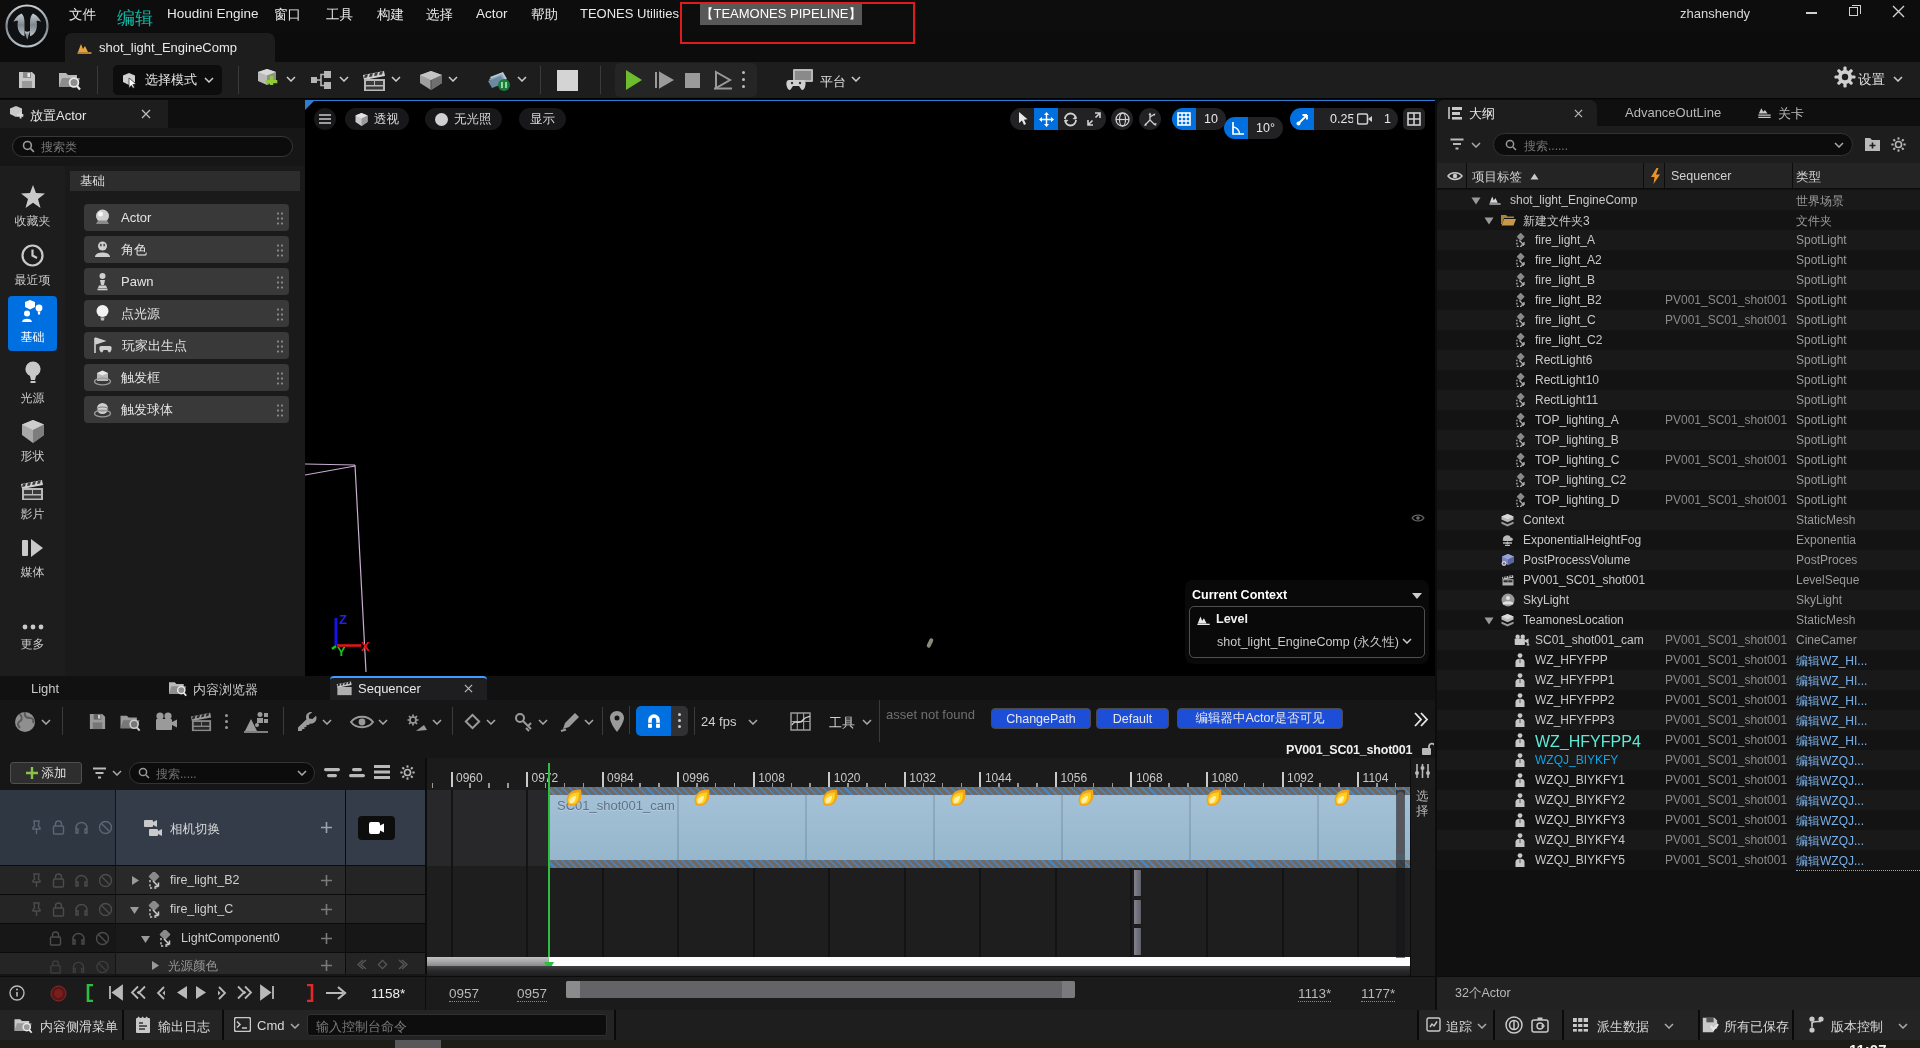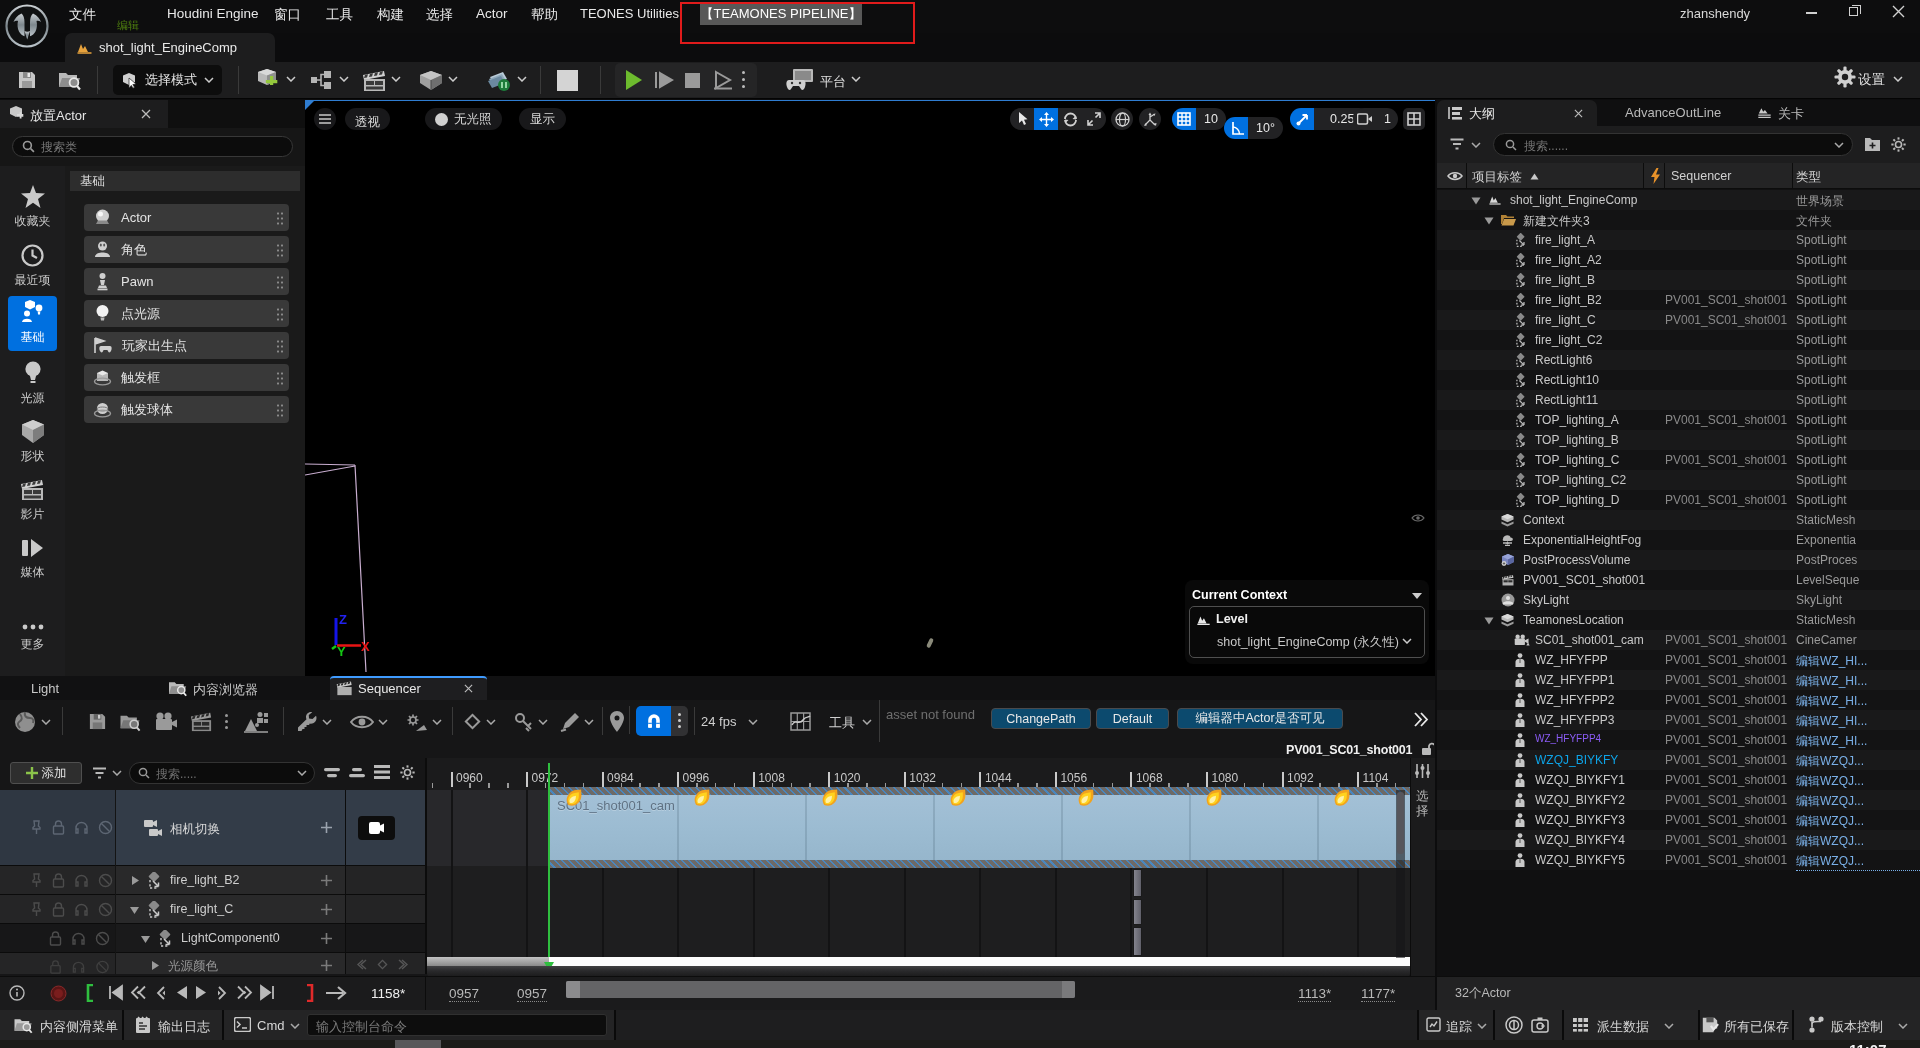--- a/index.html
+++ b/index.html
@@ -9,21 +9,21 @@
   #root { position:relative; width:1920px; height:1048px; background:#0c0c0d; }
   .row { display:flex; align-items:center; }
   svg { display:block; }
   .cat { left:0; width:65px; display:flex; flex-direction:column; align-items:center; gap:5px; color:#c9c9c9; font-size:12px; }
   .pitem { left:84px; width:205px; height:27px; background:#393939; border-radius:4px; display:flex; align-items:center; gap:9px; padding-left:9px; color:#e3e3e3; font-size:13px; }
   .pitem:after { content:""; position:absolute; right:5px; top:7px; width:8px; height:14px;
      background-image:radial-gradient(circle, #8a8a8a 1px, transparent 1.2px); background-size:4px 5px; }
   .vpill { background:rgba(26,26,28,0.92); border-radius:11px; font-size:12.5px; }
   .vtb { width:24px; height:22px; background:#222224; display:flex; align-items:center; justify-content:center; }
   .vcirc { width:22px; height:22px; background:#222224; border-radius:50%; display:flex; align-items:center; justify-content:center; }
-  .seqbtn { top:709px; height:21px; background:#0c4a6e; border:1px solid #4a4a4c; border-radius:4px; color:#e8e8e8; font-size:12.5px; display:flex; align-items:center; justify-content:center; }
+  .seqbtn { top:709px; height:21px; background:#1d4ed8; border:1px solid #4a4a4c; border-radius:4px; color:#e8e8e8; font-size:12.5px; display:flex; align-items:center; justify-content:center; }
   .gutter { display:flex; gap:9px; align-items:center; }
   .hatch { background:repeating-linear-gradient(45deg, #6e6a67 0 3.5px, #4a86bd 3.5px 5px); }
   .mtick { position:absolute; width:2px; height:15px; top:772px; background:#c9c9c9; }
   .stick { position:absolute; width:1.5px; height:5px; top:783px; background:#9a9a9a; }
   .rlab { position:absolute; top:771px; color:#c9c9c9; font-size:12px; }
   .gline { position:absolute; width:2px; top:790px; height:168px; background:#131314; }
 </style>
 </head>
 <body>
 <div id="root">
@@ -37,21 +37,21 @@
           <stop offset="0.5" stop-color="#7d878d"></stop>
           <stop offset="1" stop-color="#b9c2c8"></stop>
         </linearGradient>
       </defs>
     <circle cx="23" cy="23" r="20.5" fill="#101112" stroke="url(#ueg)" stroke-width="2.2"></circle>
     <path d="M17.5 10.5 C13 12.5 10.5 16 9.5 19 C11 18 12.5 17.6 14 18 C13.2 21 13.4 25.5 15 28.5 C16.2 30.8 18.2 32.6 20.5 33.2 L20.5 19.5 C20.5 15 19.5 12 17.5 10.5 Z" fill="url(#ueg)"></path>
     <path d="M29 10.5 C33.5 12.5 36 16 37 19 C35.5 18 34 17.6 32.5 18 C33.3 21 33.1 25.5 31.5 28.5 C30.3 30.8 28.3 32.6 26 33.2 L26 19.5 C26 15 27 12 29 10.5 Z" fill="url(#ueg)"></path>
     <path d="M20.5 28 L23.2 36.5 L26 28 C24.3 29 22.2 29 20.5 28 Z" fill="url(#ueg)"></path>
   </svg>
   <div class="abs" style="left:69px;top:6px;color:#e8e8e8;font-size:13.5px;">文件</div>
-  <div class="abs" style="left:117px;top:6px;color:#4d7c0f;font-size:11px;margin-top:12px;">编辑</div>
+  <div class="abs" style="left:117px;top:6px;color:#14b8a6;font-size:18px;">编辑</div>
   <div class="abs" style="left:167px;top:6px;color:#e8e8e8;font-size:13.5px;">Houdini Engine</div>
   <div class="abs" style="left:274px;top:6px;color:#e8e8e8;font-size:13.5px;">窗口</div>
   <div class="abs" style="left:326px;top:6px;color:#e8e8e8;font-size:13.5px;">工具</div>
   <div class="abs" style="left:377px;top:6px;color:#e8e8e8;font-size:13.5px;">构建</div>
   <div class="abs" style="left:426px;top:6px;color:#e8e8e8;font-size:13.5px;">选择</div>
   <div class="abs" style="left:476px;top:6px;color:#e8e8e8;font-size:13.5px;">Actor</div>
   <div class="abs" style="left:531px;top:6px;color:#e8e8e8;font-size:13.5px;">帮助</div>
   <div class="abs" style="left:580px;top:6px;color:#e8e8e8;font-size:13px;">TEONES Utilities</div>
   <div class="abs" style="left:700px;top:3px;width:162px;height:22px;background:#585858;color:#fff;font-size:13px;display:flex;align-items:center;justify-content:center;">【TEAMONES PIPELINE】</div>
   <div class="abs" style="left:680px;top:2px;width:235px;height:42px;border:2px solid #e01b1b;"></div>
@@ -367,21 +367,21 @@
     <text x="33" y="41" fill="#e81414" font-size="13" font-weight="bold">X</text>
     <path d="M8 36 L4 39" stroke="#14c814" stroke-width="2.5"></path>
     <text x="9" y="46" fill="#14c814" font-size="13" font-weight="bold">Y</text>
   </svg>
 
   <div class="abs vpill" style="left:314px;top:108px;width:22px;height:22px;border-radius:11px;display:flex;align-items:center;justify-content:center;">
     <svg width="12" height="10" viewBox="0 0 12 10">
         <path d="M0 1 L12 1 M0 5 L12 5 M0 9 L12 9" stroke="#c9c9c9" stroke-width="1.4"></path>
       </svg>
   </div>
-  <div class="abs vpill row" style="left:345px;top:108px;height:22px;padding:0 10px;gap:6px;flex-direction:column;">
+  <div class="abs vpill row" style="left:345px;top:108px;height:22px;padding:0 10px;gap:6px;">
     <svg width="13" height="13" viewBox="0 0 13 13">
         <path d="M6.5 0 L12.5 2.5 L12.5 9 L6.5 13 L0.5 9 L0.5 2.5 Z" fill="#c9c9c9"></path>
         <path d="M6.5 0 L12.5 2.5 L6.5 5.5 L0.5 2.5 Z" fill="#e2e2e2"></path>
         <path d="M6.5 5.5 L12.5 2.5 L12.5 9 L6.5 13 Z" fill="#999"></path>
       </svg>
     <span style="color:#d8d8d8;">透视</span>
   </div>
   <div class="abs vpill row" style="left:425px;top:108px;height:22px;padding:0 10px;gap:6px;">
     <circle-ico style="width:13px;height:13px;border-radius:50%;background:#d0d0d0;display:block;"></circle-ico>
     <span style="color:#d8d8d8;">无光照</span>
@@ -1413,21 +1413,21 @@
     </svg>
   <div class="abs" style="left:1535px;top:713px;color:#c9c9c9;font-size:12px;white-space:nowrap;">WZ_HFYFPP3</div>
   <div class="abs" style="left:1665px;top:713px;color:#8a8a8a;font-size:12px;">PV001_SC01_shot001</div>
   <div class="abs" style="left:1796px;top:713px;color:#7ab0e8;font-size:12px;border-bottom:1px dotted #7ab0e8;width:124px;overflow:hidden;white-space:nowrap;">编辑WZ_HI...</div>
   <div class="abs" style="left:1437px;top:730px;width:483px;height:20px;background:#131314;"></div>
   <svg class="abs" style="left:1514px;top:733px;" width="12" height="14" viewBox="0 0 12 14">
       <circle cx="6" cy="2.6" r="2.4" fill="#c9c9c9"></circle>
       <path d="M1.5 14 L1.5 9 C1.5 6.5 4 5.8 6 5.8 C8 5.8 10.5 6.5 10.5 9 L10.5 14 Z" fill="#c9c9c9"></path>
       <path d="M6 6 L6 10" stroke="#555" stroke-width="1"></path>
     </svg>
-  <div class="abs" style="left:1535px;top:733px;color:#8b5cf6;font-size:10px;white-space:nowrap;">WZ_HFYFPP4</div>
+  <div class="abs" style="left:1535px;top:733px;color:#5eead4;font-size:16px;white-space:nowrap;">WZ_HFYFPP4</div>
   <div class="abs" style="left:1665px;top:733px;color:#8a8a8a;font-size:12px;">PV001_SC01_shot001</div>
   <div class="abs" style="left:1796px;top:733px;color:#7ab0e8;font-size:12px;border-bottom:1px dotted #7ab0e8;width:124px;overflow:hidden;white-space:nowrap;">编辑WZ_HI...</div>
   <div class="abs" style="left:1437px;top:750px;width:483px;height:20px;background:#19191a;"></div>
   <svg class="abs" style="left:1514px;top:753px;" width="12" height="14" viewBox="0 0 12 14">
       <circle cx="6" cy="2.6" r="2.4" fill="#c9c9c9"></circle>
       <path d="M1.5 14 L1.5 9 C1.5 6.5 4 5.8 6 5.8 C8 5.8 10.5 6.5 10.5 9 L10.5 14 Z" fill="#c9c9c9"></path>
       <path d="M6 6 L6 10" stroke="#555" stroke-width="1"></path>
     </svg>
   <div class="abs" style="left:1535px;top:753px;color:#0ea5e9;font-size:12px;white-space:nowrap;">WZQJ_BIYKFY</div>
   <div class="abs" style="left:1665px;top:753px;color:#8a8a8a;font-size:12px;">PV001_SC01_shot001</div>

